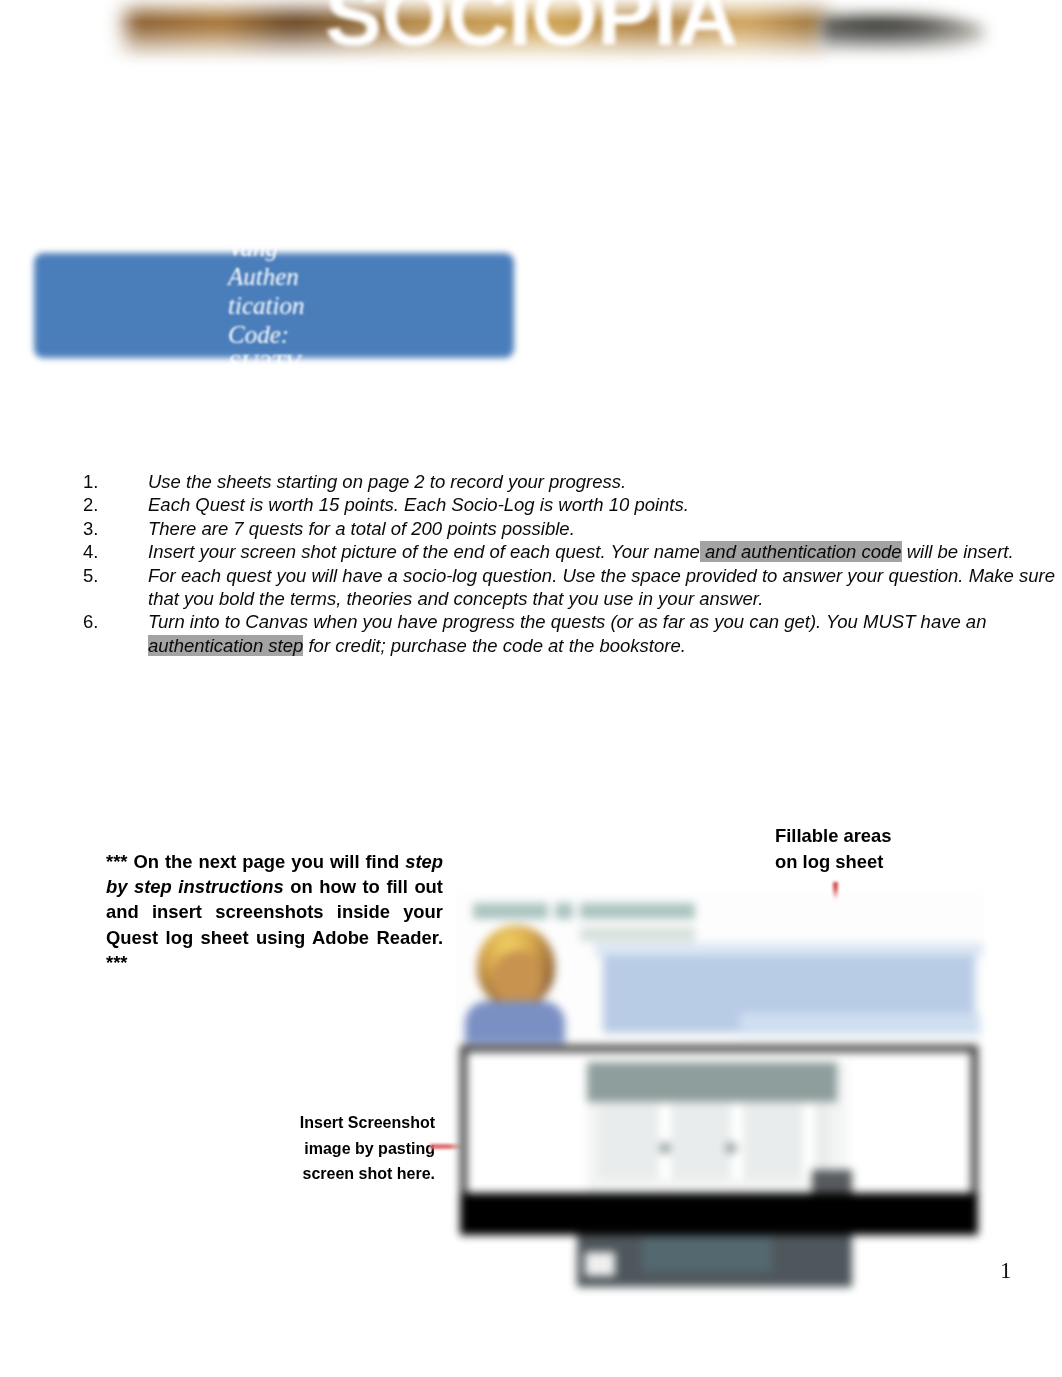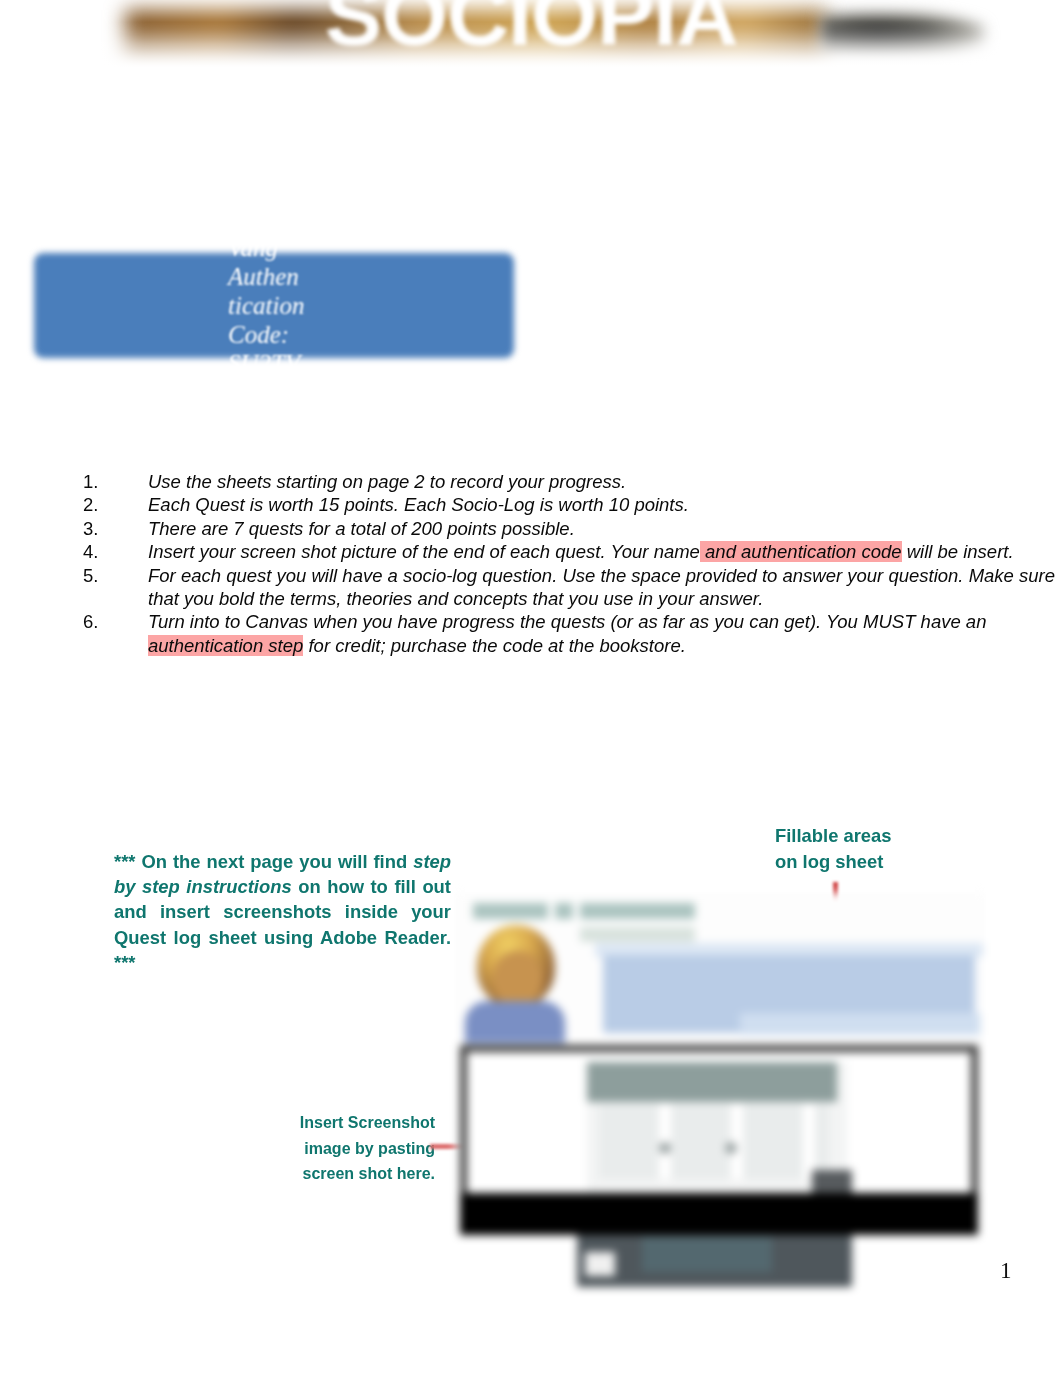--- a/index.html
+++ b/index.html
@@ -70,32 +70,31 @@
   #directions{
     position:absolute;left:83px;top:470px;width:975px;
     font-size:18.5px;
     line-height:23.4px;
     color:#0a0a0a;
   }
   #directions .hd{font-weight:bold;font-size:18.5px;letter-spacing:.2px;}
   .dir-row{display:flex;align-items:flex-start;}
   .dir-num{width:65px;flex:0 0 65px;}
   .dir-txt{flex:1 1 auto;font-style:italic;}
-  .hl{background:#fca5a5;}
+  .hl{background:#a3a3a3;}
 
   
   .red{
-    color:#0f766e;
+    color:#000000;
     font-weight:bold;
   }
   #note-next-page{
     position:absolute;left:106px;top:849px;width:337px;
     font-size:18.4px;line-height:25.2px;
     text-align:justify;
-    margin-left:8px;
   }
   #note-next-page .it{font-style:italic;}
   #note-fillable{
     position:absolute;left:775px;top:823px;width:240px;
     font-size:18.4px;line-height:25.5px;
   }
   #note-insert{
     position:absolute;left:200px;top:1110px;width:235px;
     font-size:16px;line-height:25.5px;
     text-align:right;

